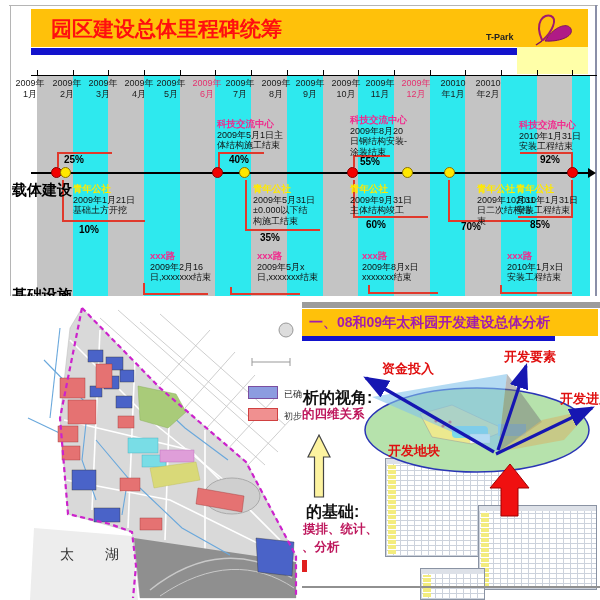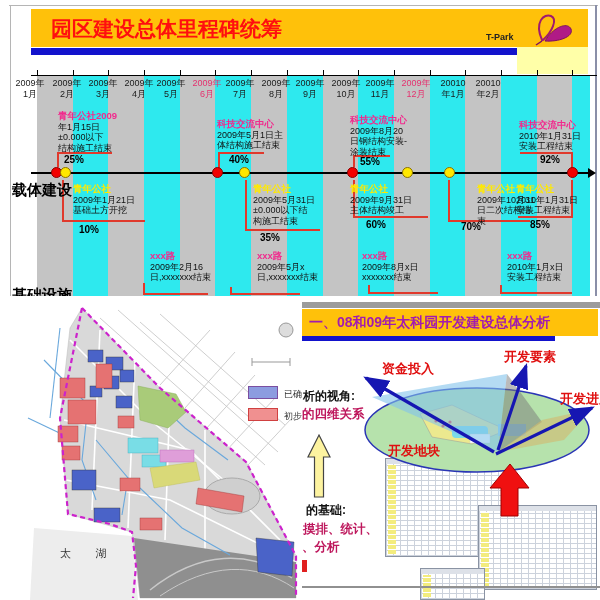--- a/index.html
+++ b/index.html
@@ -41,29 +41,29 @@
   .co.road .t{color:#f12a8d;}
   .pct{position:absolute;font-size:10px;font-weight:bold;color:#000;}
   .rowlab{position:absolute;left:12px;font-size:15px;font-weight:bold;color:#000;white-space:nowrap;}
   
   .map-panel{position:absolute;left:0;top:300px;width:302px;height:300px;background:#fff;overflow:hidden;}
   .map-panel svg{position:absolute;left:0;top:0;}
   .legend-swatch{position:absolute;width:30px;height:13px;box-sizing:border-box;}
   .legend-swatch.blue{background:#8c9ce0;border:1.5px solid #7b4ea0;}
   .legend-swatch.red{background:#f09090;border:1.5px solid #d04040;}
   .legend-label{position:absolute;font-size:9px;color:#333;white-space:nowrap;}
-  .lake-label{position:absolute;left:60px;top:246px;font-size:11px;color:#333;white-space:pre;text-align:center;}
+  .lake-label{position:absolute;left:60px;top:246px;font-size:14px;color:#333;white-space:pre;text-align:center;}
   
   .right-slide{position:absolute;left:302px;top:302px;width:298px;height:298px;background:#fff;overflow:hidden;}
   .rs-topbar{position:absolute;left:0;top:0;width:298px;height:6px;background:#9c9c9c;}
   .rs-hdr{position:absolute;left:0;top:7px;width:296px;height:27px;background:#ffc10a;}
   .rs-title{position:absolute;left:7px;top:5px;font-size:14px;font-weight:bold;color:#a21caf;white-space:nowrap;}
   .rs-blue{position:absolute;left:0;top:34px;width:253px;height:5px;background:#1212cc;}
   .rs-label{position:absolute;font-size:13px;font-weight:bold;color:#e01010;white-space:nowrap;z-index:5;}
-  .rs-black{position:absolute;font-size:12px;font-weight:bold;color:#111;white-space:nowrap;z-index:5;text-align:right;}
+  .rs-black{position:absolute;font-size:16px;font-weight:bold;color:#111;white-space:nowrap;z-index:5;text-align:right;}
   .rs-blue-text{position:absolute;font-size:12.5px;font-weight:bold;color:#be185d;white-space:nowrap;z-index:5;}
   .rs-svg{position:absolute;left:0;top:0;width:298px;height:298px;z-index:3;pointer-events:none;}
   .sheet{position:absolute;background:#fff;border:1px solid #8a93a3;z-index:2;}
   .sheet::before{content:"";position:absolute;left:0;top:0;right:0;bottom:0;
     background:repeating-linear-gradient(0deg,#ccd2dc 0 1px,transparent 1px 5px),
                repeating-linear-gradient(90deg,#ccd2dc 0 1px,transparent 1px 7px);}
   .sheet .ycol{position:absolute;left:2px;top:6px;bottom:2px;width:8px;
     background:repeating-linear-gradient(0deg,#f3ec7e 0 4px,#fff 4px 5px);}
   .sheet .hd{position:absolute;left:0;top:0;right:0;height:5px;background:#dde1e8;}
   .rs-hr{position:absolute;left:0;top:284px;width:298px;height:2px;background:#909090;z-index:6;}
@@ -173,26 +173,20 @@
 
     <div class="dot red" style="left:51px"></div>
     <div class="dot yel" style="left:60px"></div>
     <div class="dot red" style="left:212px"></div>
     <div class="dot yel" style="left:239px"></div>
     <div class="dot red" style="left:347px"></div>
     <div class="dot yel" style="left:402px"></div>
     <div class="dot yel" style="left:444px"></div>
     <div class="dot red" style="left:567px"></div>
 
-    <div class="co above" style="left:58px;top:111px">
-      <div class="t">青年公社2009</div>
-      <div>年1月15日</div>
-      <div>±0.000以下</div>
-      <div>结构施工结束</div>
-    </div>
     <div class="pct" style="left:64px;top:154px">25%</div>
 
     <div class="co above" style="left:217px;top:119px">
       <div class="t">科技交流中心</div>
       <div>2009年5月1日主</div>
       <div>体结构施工结束</div>
     </div>
     <div class="pct" style="left:229px;top:154px">40%</div>
 
     <div class="co above" style="left:350px;top:115px">

